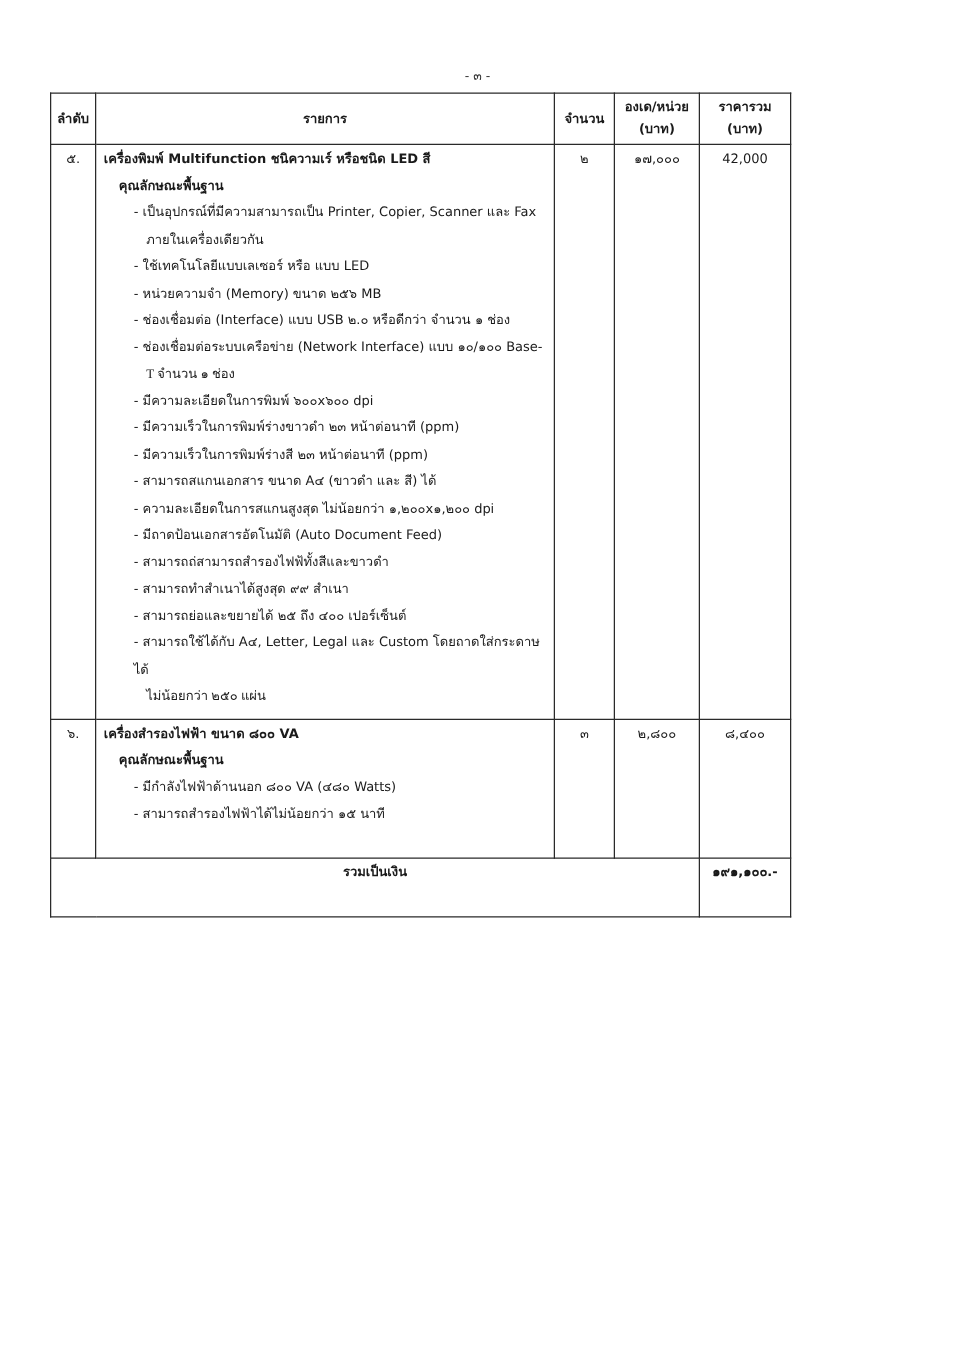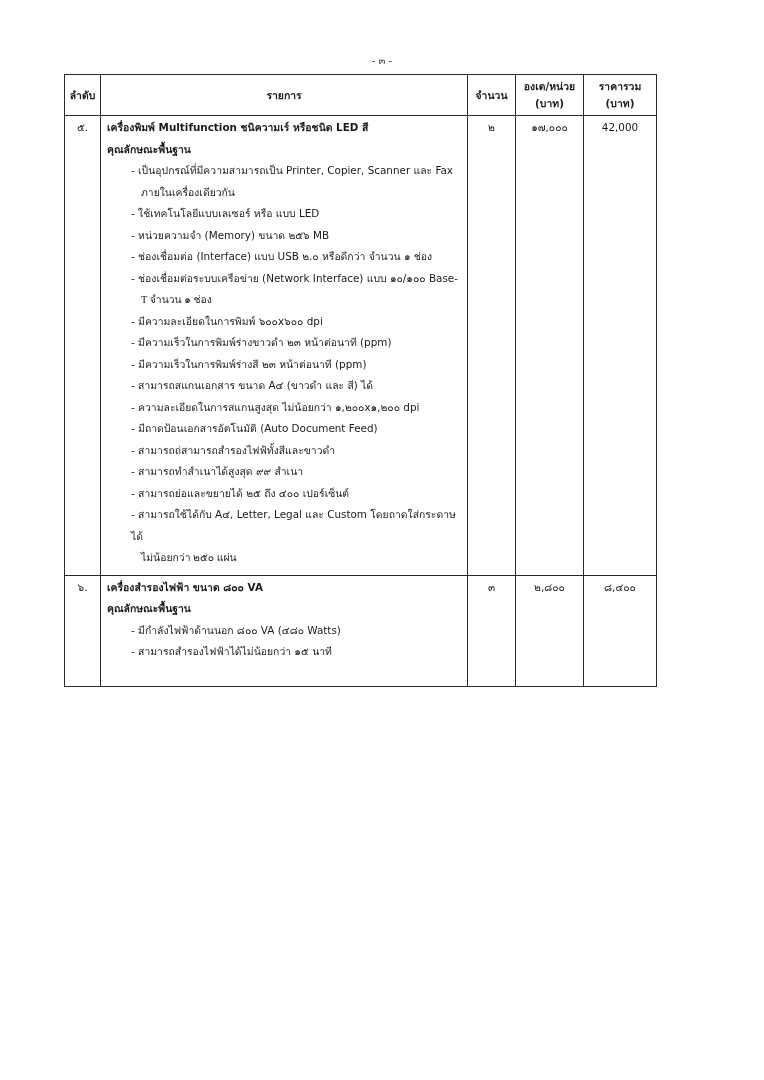--- a/index.html
+++ b/index.html
@@ -6,41 +6,41 @@
   body {
     width: 764px; height: 1080px; background: #ffffff; position: relative;
     font-family: "DejaVu Sans", "Liberation Sans", sans-serif; color: #1a1a1a;
     overflow: hidden;
   }
   .page-num {
     position: absolute; top: 53px; left: 0; width: 764px; text-align: center;
     font-size: 10px; color: #333;
   }
   table.spec {
-    position: absolute; left: 64px; top: 74px; width: 592px;
+    position: absolute; left: 40px; top: 74px; width: 592px;
     border-collapse: collapse; table-layout: fixed;
     font-size: 10.4px; line-height: 21.5px;
   }
   table.spec td, table.spec th {
     border: 1.3px solid #2a2a2a; vertical-align: top; padding: 0;
   }
   table.spec th {
     font-weight: bold; text-align: center; vertical-align: middle;
     height: 40px; line-height: 17px; font-size: 10.4px;
   }
   col.c-no { width: 36px; }
   col.c-desc { width: 367px; }
   col.c-qty { width: 48px; }
   col.c-unit { width: 68px; }
   col.c-total { width: 73px; }
   .no { text-align: center; padding-top: 1px !important; }
   .desc { padding: 1px 6px 6px 6px !important; }
   .num { text-align: center; padding-top: 1px !important; }
   .item-title { font-weight: bold; display: block; }
-  .item-sub { font-weight: bold; display: block; }
+  .item-sub { font-weight: bold; display: block; margin-left: 12px; }
   .spec-line { display: block; padding-left: 0; text-indent: 0; margin-left: 24px; }
   .spec-line .cont { display: block; padding-left: 10px; font-family: Liberation Serif, serif; }
   tr.row-5 td { height: 449px; }
   tr.row-6 td { height: 103px; }
   tr.row-total td { height: 45px; }
   .total-label { text-align: center; font-weight: bold; padding-top: 1px !important; }
   .total-val { text-align: center; font-weight: bold; padding-top: 1px !important; }
 </style>
 </head>
 <body>
@@ -105,14 +105,18 @@
         <span class="item-sub">คุณลักษณะพื้นฐาน</span>
         <div>
           <span class="spec-line">- มีกำลังไฟฟ้าด้านนอก ๘๐๐ VA (๔๘๐ Watts)</span>
           <span class="spec-line">- สามารถสำรองไฟฟ้าได้ไม่น้อยกว่า ๑๕ นาที</span>
         </div>
       </td>
       <td class="num">๓</td>
       <td class="num">๒,๘๐๐</td>
       <td class="num">๘,๔๐๐</td>
     </tr>
+    <tr class="row-total">
+      <td colspan="4" class="total-label">รวมเป็นเงิน</td>
+      <td class="total-val">๑๙๑,๑๐๐.-</td>
+    </tr>
   </tbody>
 </table>
 
 </body></html>

